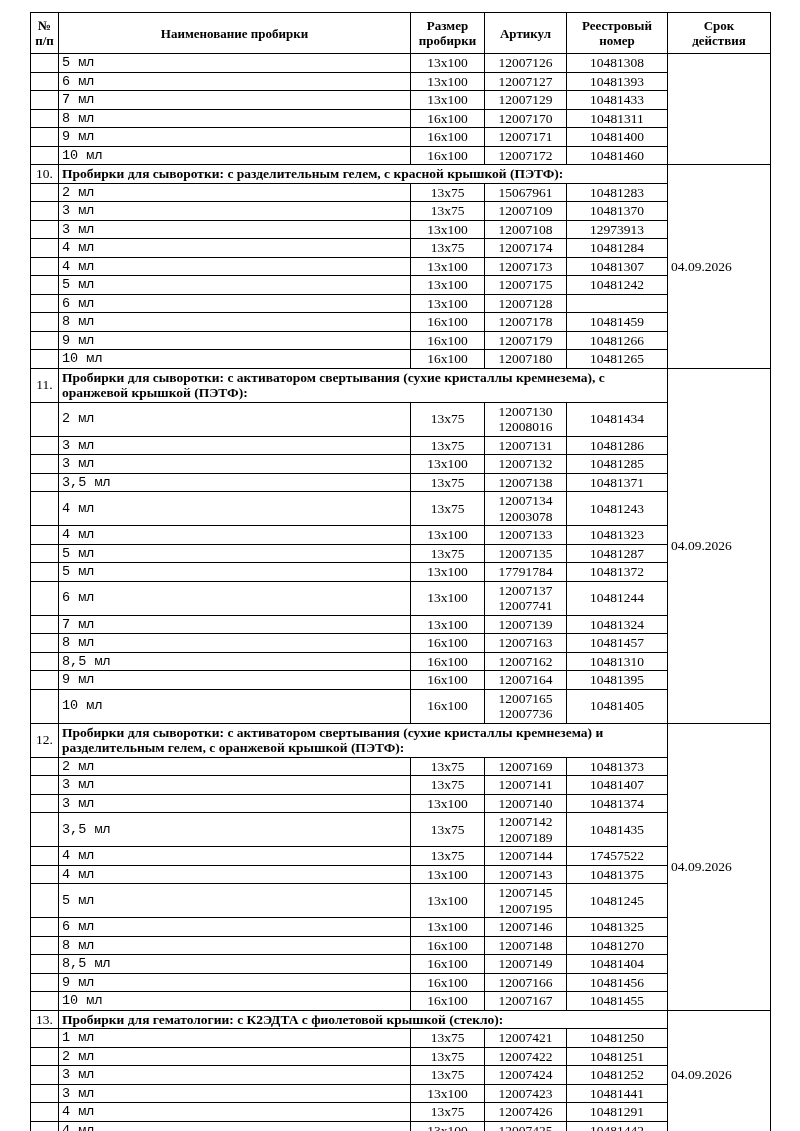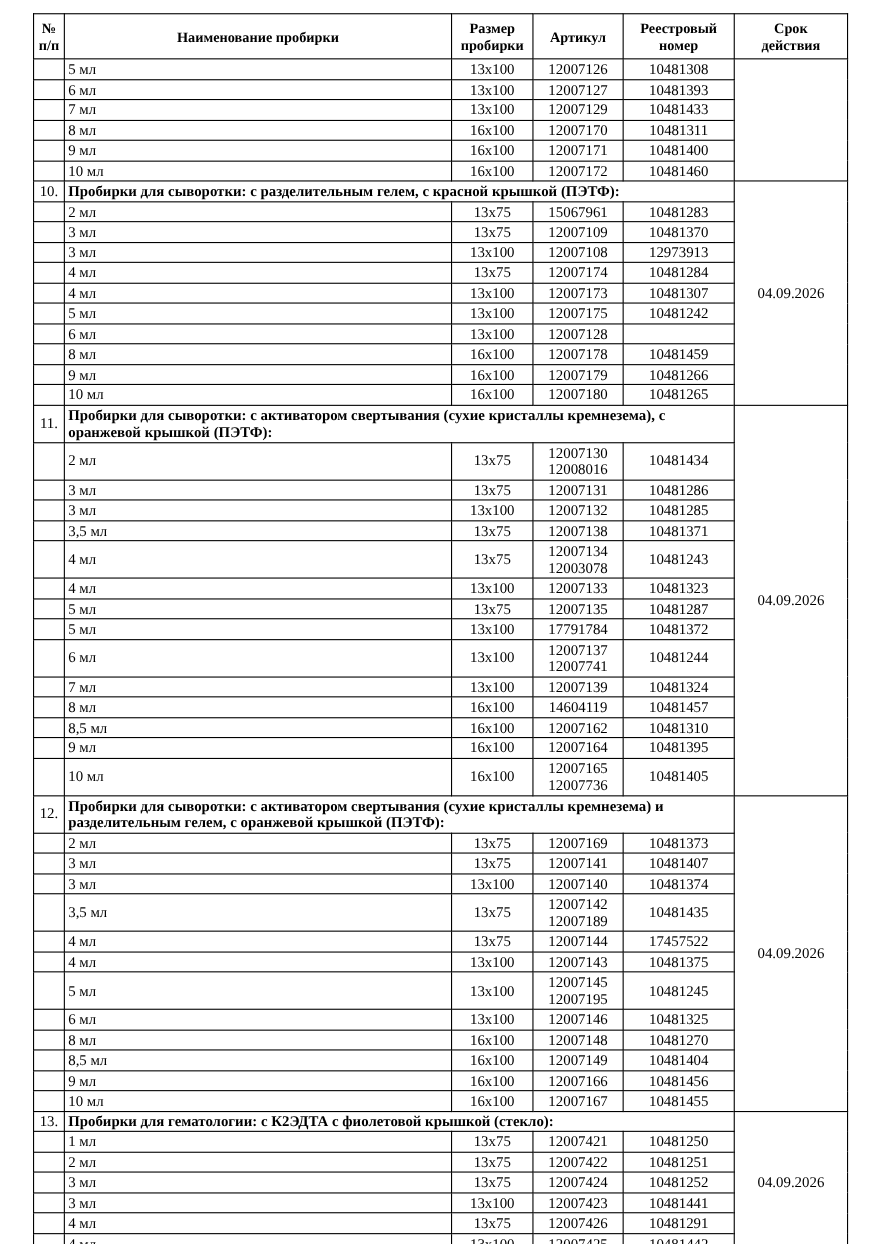--- a/index.html
+++ b/index.html
@@ -42,33 +42,33 @@
     vertical-align: middle;
   }
   .cell-num {
     text-align: center;
     padding-left: 2px;
     vertical-align: top;
   }
   .cell-name {
     text-align: left;
     padding-left: 4px;
+    font-family: Liberation Mono, monospace;
   }
   .cell-center {
     text-align: center;
   }
   .cell-article {
     white-space: pre-line;
   }
   .section-title {
     font-weight: bold;
     text-align: left;
   }
   .cell-validity {
-    text-align: center;
     vertical-align: middle;
   }
 </style>
 </head>
 <body>
 
 <div class="page">
   <table class="tubes">
     <colgroup>
       <col style="width:28px">
@@ -286,21 +286,21 @@
           <td class="cell-num"></td>
           <td class="cell-name">7 мл</td>
           <td class="cell-center">13x100</td>
           <td class="cell-center cell-article">12007139</td>
           <td class="cell-center">10481324</td>
         </tr>
         <tr>
           <td class="cell-num"></td>
           <td class="cell-name">8 мл</td>
           <td class="cell-center">16x100</td>
-          <td class="cell-center cell-article">14604119</td>
+          <td class="cell-center cell-article">12007163</td>
           <td class="cell-center">10481457</td>
         </tr>
         <tr>
           <td class="cell-num"></td>
           <td class="cell-name">8,5 мл</td>
           <td class="cell-center">16x100</td>
           <td class="cell-center cell-article">12007162</td>
           <td class="cell-center">10481310</td>
         </tr>
         <tr>

